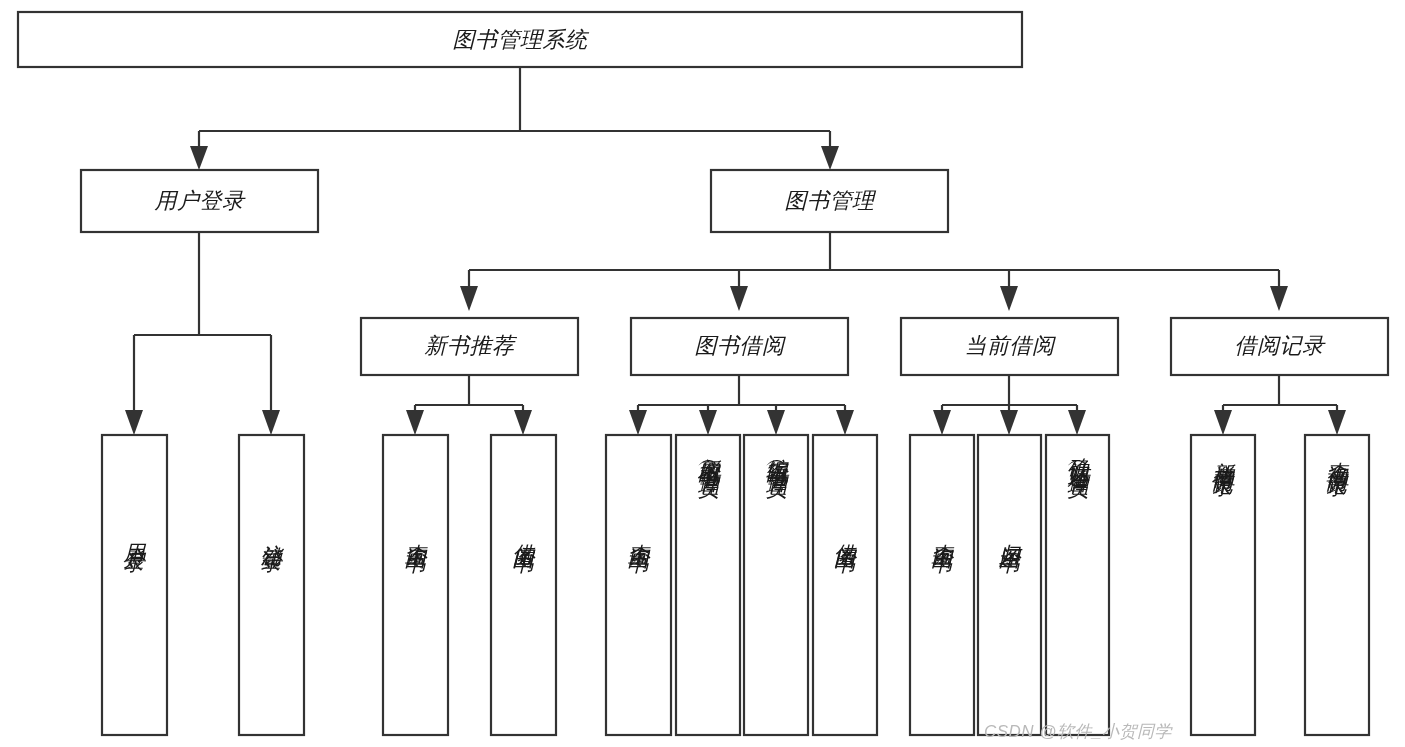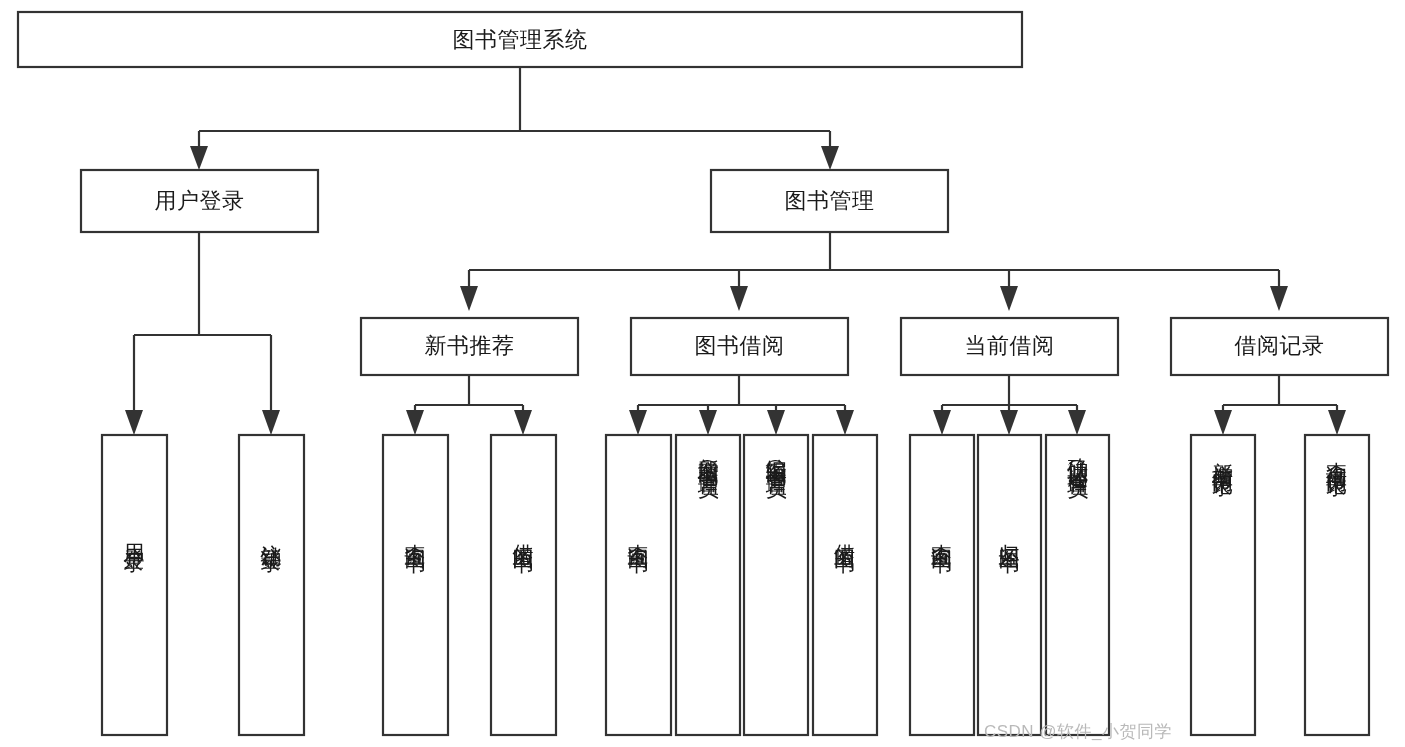--- a/index.html
+++ b/index.html
@@ -12,20 +12,21 @@
     width: 1405px;
     height: 747px;
     font-family: "Liberation Sans", "DejaVu Sans", sans-serif;
     overflow: hidden;
   }
   #diagram-root {
     position: relative;
     width: 1180px;
     height: 747px;
     background: #ffffff;
+    font-style: italic;
   }
   svg#flow-svg {
     position: absolute;
     left: 0;
     top: 0;
     width: 1405px;
     height: 747px;
     display: block;
   }
   .node-rect {

